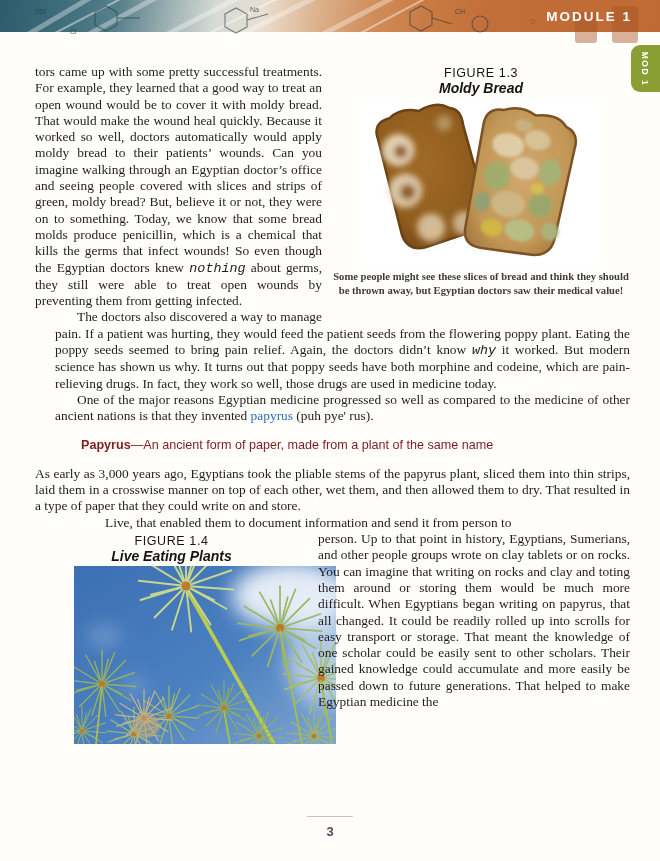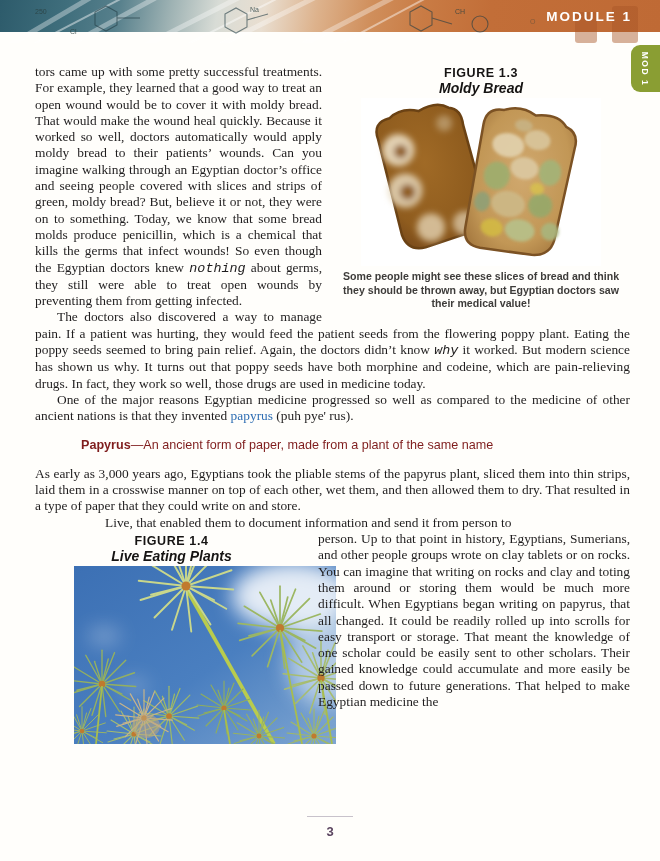--- a/index.html
+++ b/index.html
@@ -34,39 +34,39 @@
     transform:rotate(90deg);white-space:nowrap;
     font-family:"Liberation Sans",sans-serif;font-weight:bold;
     font-size:8.5px;letter-spacing:1.5px;color:#ffffff;
   }
   
   .content{
     position:absolute;top:64px;left:35px;width:595px;
     font-size:13.4px;line-height:16.3px;text-align:justify;
   }
   p{margin:0;}
-  .indent{text-indent:22px;}
+  .indent{text-indent:22px;margin-left:20px;}
   .ital{font-style:italic;font-family:Liberation Mono, monospace;}
   .glossary-link{color:#2f6eb3;cursor:pointer;text-decoration:none;}
   
   .fig13{
     float:right;width:298px;margin:2px 0 14px 10px;
     text-align:center;
   }
   .fig-title{
-    font-family:"Liberation Sans",sans-serif;font-weight:bold;
+    font-family:"Liberation Sans",sans-serif;font-weight:normal;
     font-size:12.5px;letter-spacing:.6px;line-height:15px;color:#161413;
   }
   .fig-subtitle{
     font-family:"Liberation Sans",sans-serif;font-weight:bold;
     font-size:14px;line-height:14px;color:#161413;margin-bottom:3px;font-style:italic;
   }
   .fig13 svg.photo{display:block;margin:0 auto;}
   .fig-caption{
-    font-family:Liberation Sans, sans-serif;font-weight:bold;
+    font-family:Liberation Serif, serif;font-weight:bold;
     font-size:10.6px;line-height:13.5px;color:#3e3c3a;
     text-align:center;margin-top:4px;
   }
   
   .definition{
     margin:12px 0 13px 0;padding-left:46px;
     font-family:"Liberation Sans",sans-serif;
     font-size:12.6px;color:#7f1d1d;text-align:left;text-indent:0;
   }
   .definition b{font-weight:bold;}

